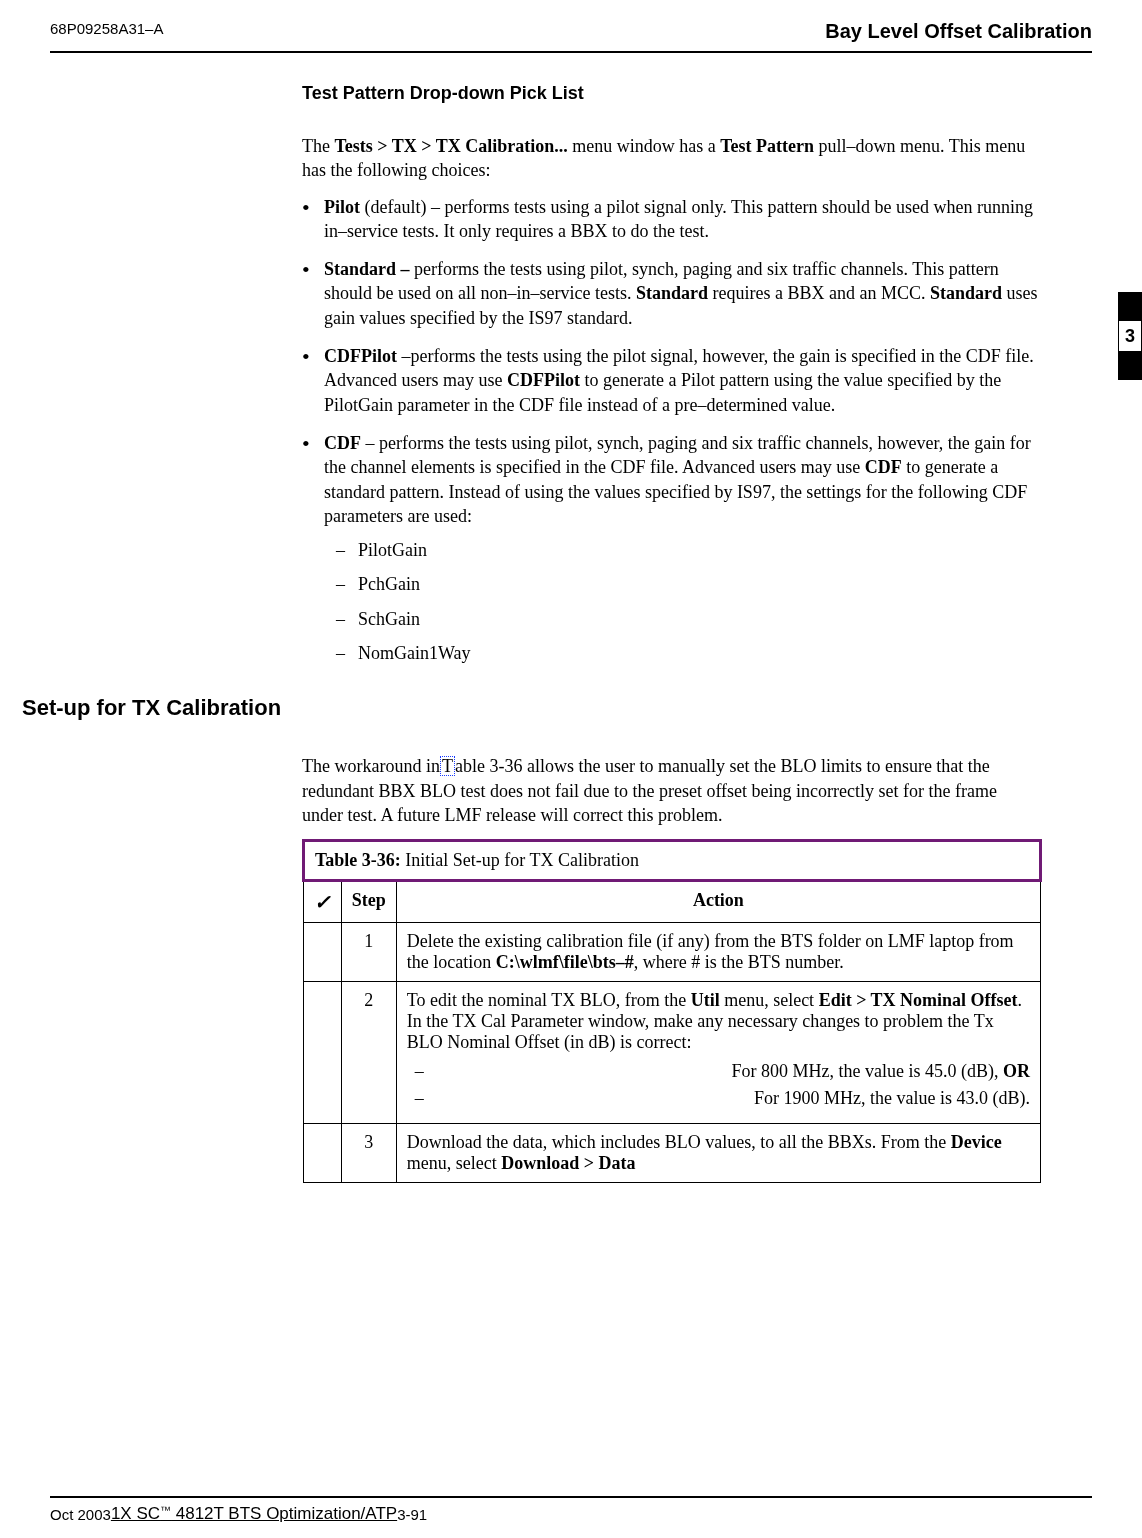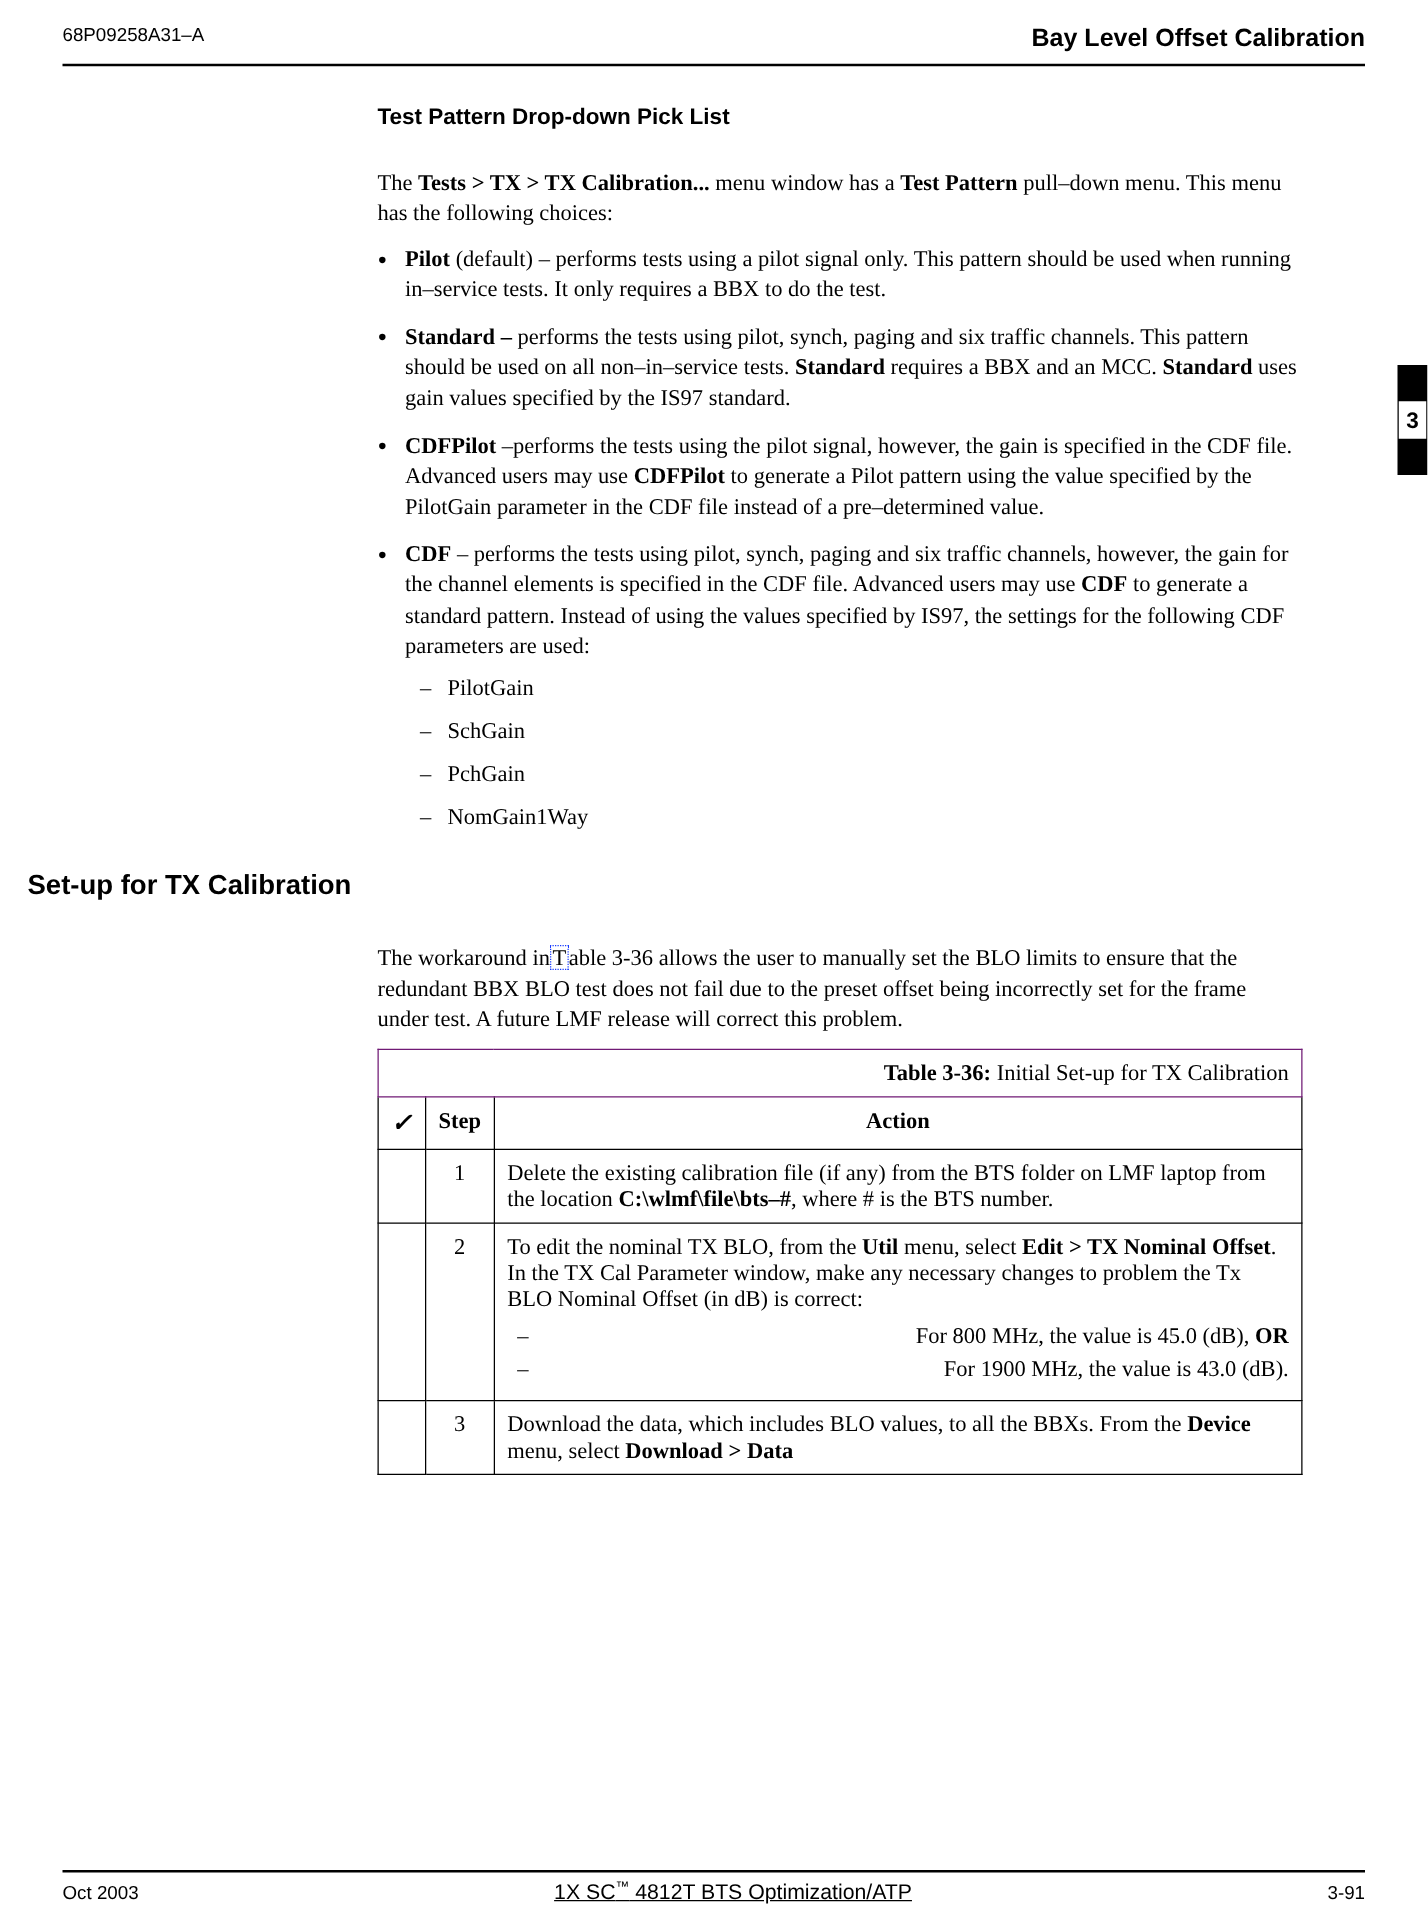--- a/index.html
+++ b/index.html
@@ -17,29 +17,29 @@
     .dash-list { list-style: none; margin-top: 10px; }
     .dash-list > li { position: relative; padding-left: 30px; font-size: 18px; line-height: 1.35; margin-bottom: 10px; margin-left: 4px; }
     .dash-list > li::before { content: "–"; position: absolute; left: 8px; }
     .section-title { font-family: Arial, Helvetica, sans-serif; font-weight: bold; font-size: 22px; margin-top: 30px; margin-bottom: 33px; }
     .side-tab { position: absolute; right: 0; top: 292px; }
     .side-tab .black-box { width: 24px; height: 28px; background: #000; }
     .side-tab .num-box { width: 24px; height: 32px; background: #fff; border: 1px solid #000; font-family: Arial, sans-serif; font-weight: bold; font-size: 18px; display: flex; align-items: center; justify-content: center; }
     .table-wrap { margin-left: 280px; margin-top: 10px; }
     table { border-collapse: collapse; width: 100%; font-size: 18px; }
     table td, table th { border: 1px solid #000; padding: 8px 10px; vertical-align: top; text-align: left; }
-    .table-title-row td { text-align: right; border: 1px solid #701a75; }
+    .table-title-row td { text-align: left; border: 3px solid #701a75; }
     .check-col { width: 34px; text-align: center; }
     .step-col { width: 55px; text-align: center; }
     .table-dash-list { list-style: none; margin-top: 8px; text-align: right; }
     .table-dash-list li { position: relative; padding-left: 30px; margin-bottom: 6px; }
     .table-dash-list li::before { content: "–"; position: absolute; left: 8px; }
     .footer { position: absolute; bottom: 14px; left: 50px; right: 50px; }
     .footer-rule { border-top: 2px solid #000; margin-bottom: 6px; }
-    .footer-row { display: flex; justify-content: space-between; font-family: Arial, Helvetica, sans-serif; font-size: 15px; align-items: center; }
+    .footer-row { display: flex; font-family: Arial, Helvetica, sans-serif; font-size: 15px; align-items: center; }
     .footer-center { font-size: 17px; text-decoration: underline; }
     .crossref-box { display: inline-block; border: 1.5px dotted #1a3cff; padding: 0 1px; line-height: 1; }
     b { font-weight: bold; }
   </style>
 </head>
 <body>
 
 <div class="header">
   <div class="header-left">68P09258A31–A</div>
   <div class="header-right">Bay Level Offset Calibration</div>
@@ -67,22 +67,22 @@
     <li>
       <b>Standard –</b><span> performs the tests using pilot, synch, paging and six traffic channels. This pattern should be used on all non–in–service tests. </span><b>Standard</b><span> requires a BBX and an MCC. </span><b>Standard</b><span> uses gain values specified by the IS97 standard.</span>
     </li>
     <li>
       <b>CDFPilot</b><span> –performs the tests using the pilot signal, however, the gain is specified in the CDF file. Advanced users may use </span><b>CDFPilot</b><span> to generate a Pilot pattern using the value specified by the PilotGain parameter in the CDF file instead of a pre–determined value.</span>
     </li>
     <li>
       <b>CDF</b><span> – performs the tests using pilot, synch, paging and six traffic channels, however, the gain for the channel elements is specified in the CDF file. Advanced users may use </span><b>CDF</b><span> to generate a standard pattern. Instead of using the values specified by IS97, the settings for the following CDF parameters are used:</span>
       <ul class="dash-list">
         <li>PilotGain</li>
+        <li>PchGain</li>
         <li>SchGain</li>
-        <li>PchGain</li>
         <li>NomGain1Way</li>
       </ul>
     </li>
   </ul>
 
   <div class="section-title">Set-up for TX Calibration</div>
 
   <p class="body-text">
     <span>The workaround in</span><span class="crossref-box"> T</span><span>able 3-36 allows the user to manually set the BLO limits to ensure that the redundant BBX BLO test does not fail due to the preset offset being incorrectly set for the frame under test. A future LMF release will correct this problem.</span>
   </p>

